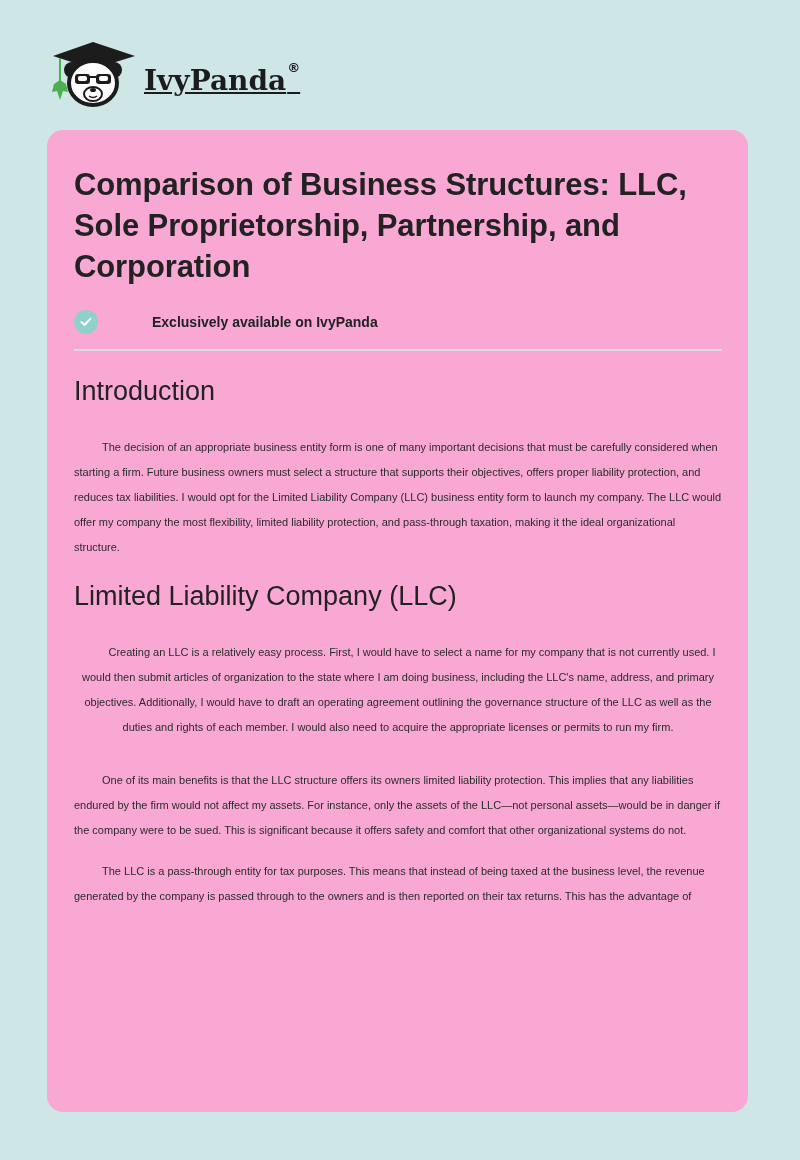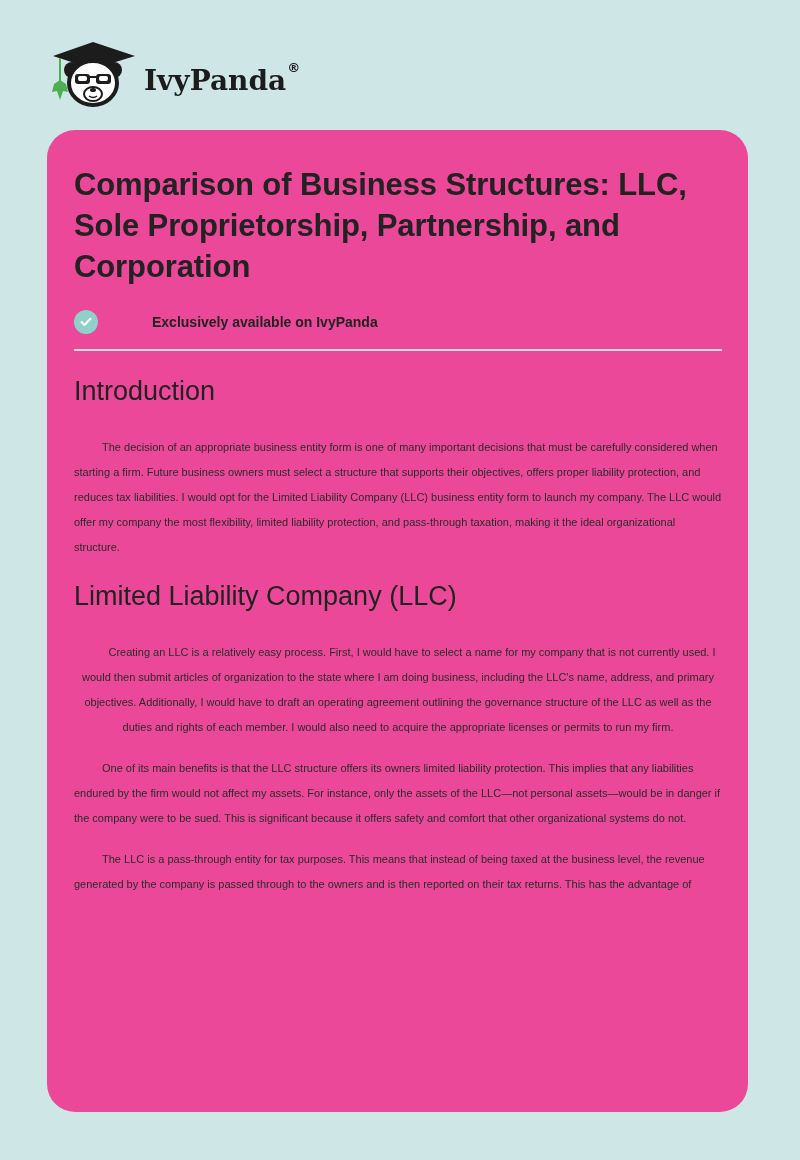--- a/index.html
+++ b/index.html
@@ -34,37 +34,38 @@
     width: 90px;
     height: 72px;
     margin-right: 6px;
   }
   .brand-name {
     font-family: "DejaVu Serif", serif;
     font-weight: bold;
     font-size: 28px;
     color: #1c1c1c;
     margin-top: 16px;
+    text-decoration: underline;
   }
   .brand-reg {
     font-family: "DejaVu Sans", sans-serif;
     font-size: 13px;
     vertical-align: top;
     position: relative;
     top: -4px;
     margin-left: 1px;
   }
   .card {
     position: absolute;
     left: 47px;
     top: 130px;
     width: 701px;
     height: 982px;
-    background: #ec4899;
-    border-radius: 28px;
+    background: #f9a8d4;
+    border-radius: 16px;
     overflow: hidden;
   }
   .card-inner {
     padding: 34px 26px 0 27px;
   }
   .title {
     font-family: "Liberation Sans", sans-serif;
     font-weight: bold;
     font-size: 31px;
     line-height: 41px;
@@ -110,21 +111,21 @@
   .para {
     font-size: 11px;
     line-height: 25px;
     color: #2b2b2b;
     margin: 0;
     text-indent: 28px;
   }
   .intro-para { margin-top: 26px; }
   .h-llc { margin-top: 18px; }
   .llc-p1 { margin-top: 26px; text-align: center; }
-  .llc-p2 { margin-top: 16px; }
+  .llc-p2 { margin-top: 28px; }
   .llc-p3 { margin-top: 16px; }
 </style>
 </head>
 <body>
 
 <header class="brand">
   <span class="brand-logo">
     <svg width="90" height="72" viewBox="0 0 90 72">
 
       <polygon points="5,20 45,6 87,20 45,33" fill="#1c1c1c"></polygon>

